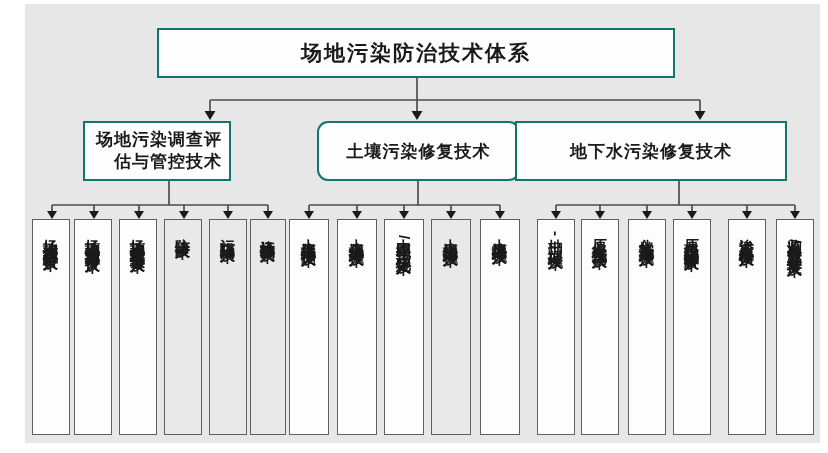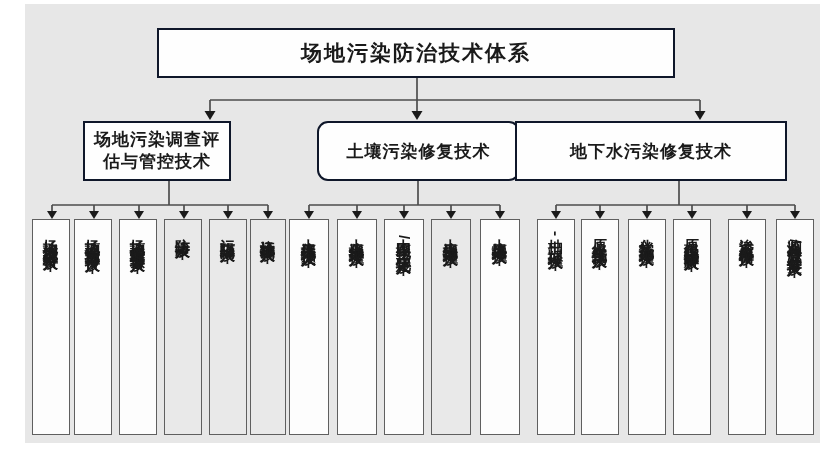--- a/index.html
+++ b/index.html
@@ -3,22 +3,22 @@
 <meta charset="utf-8">
 <style>
   html,body{margin:0;padding:0;background:#ffffff;}
   #canvas{
     position:relative;width:828px;height:453px;background:#ffffff;overflow:hidden;
     font-family:"Liberation Sans","DejaVu Sans",sans-serif;color:#1a1a1a;
   }
   .panel{position:absolute;left:25px;top:4px;width:795px;height:439px;background:#e7e7e7;}
   svg.connectors{position:absolute;left:0;top:0;width:828px;height:453px;pointer-events:none;}
   .box{
-    position:absolute;background:#fefefe;border:2px solid #0f172a;box-sizing:border-box;
-    display:flex;align-items:center;justify-content:center;text-align:center;
+    position:absolute;background:#fefefe;border:2px solid #0f766e;box-sizing:border-box;
+    display:flex;align-items:center;justify-content:center;text-align:right;
     font-weight:bold;letter-spacing:1px;
   }
   .root{left:157px;top:28px;width:518px;height:50px;font-size:21px;letter-spacing:2px;}
   .branch{top:121px;height:60px;font-size:17px;}
   .branch-1{left:83px;width:148px;}
   .branch-1 .wrap{width:130px;line-height:1.32;}
   .branch-2{left:317px;width:203px;border-radius:11px;}
   .branch-3{left:515px;width:272px;}
   .leaf{
     position:absolute;top:219px;height:216px;width:38px;background:#fdfdfd;

